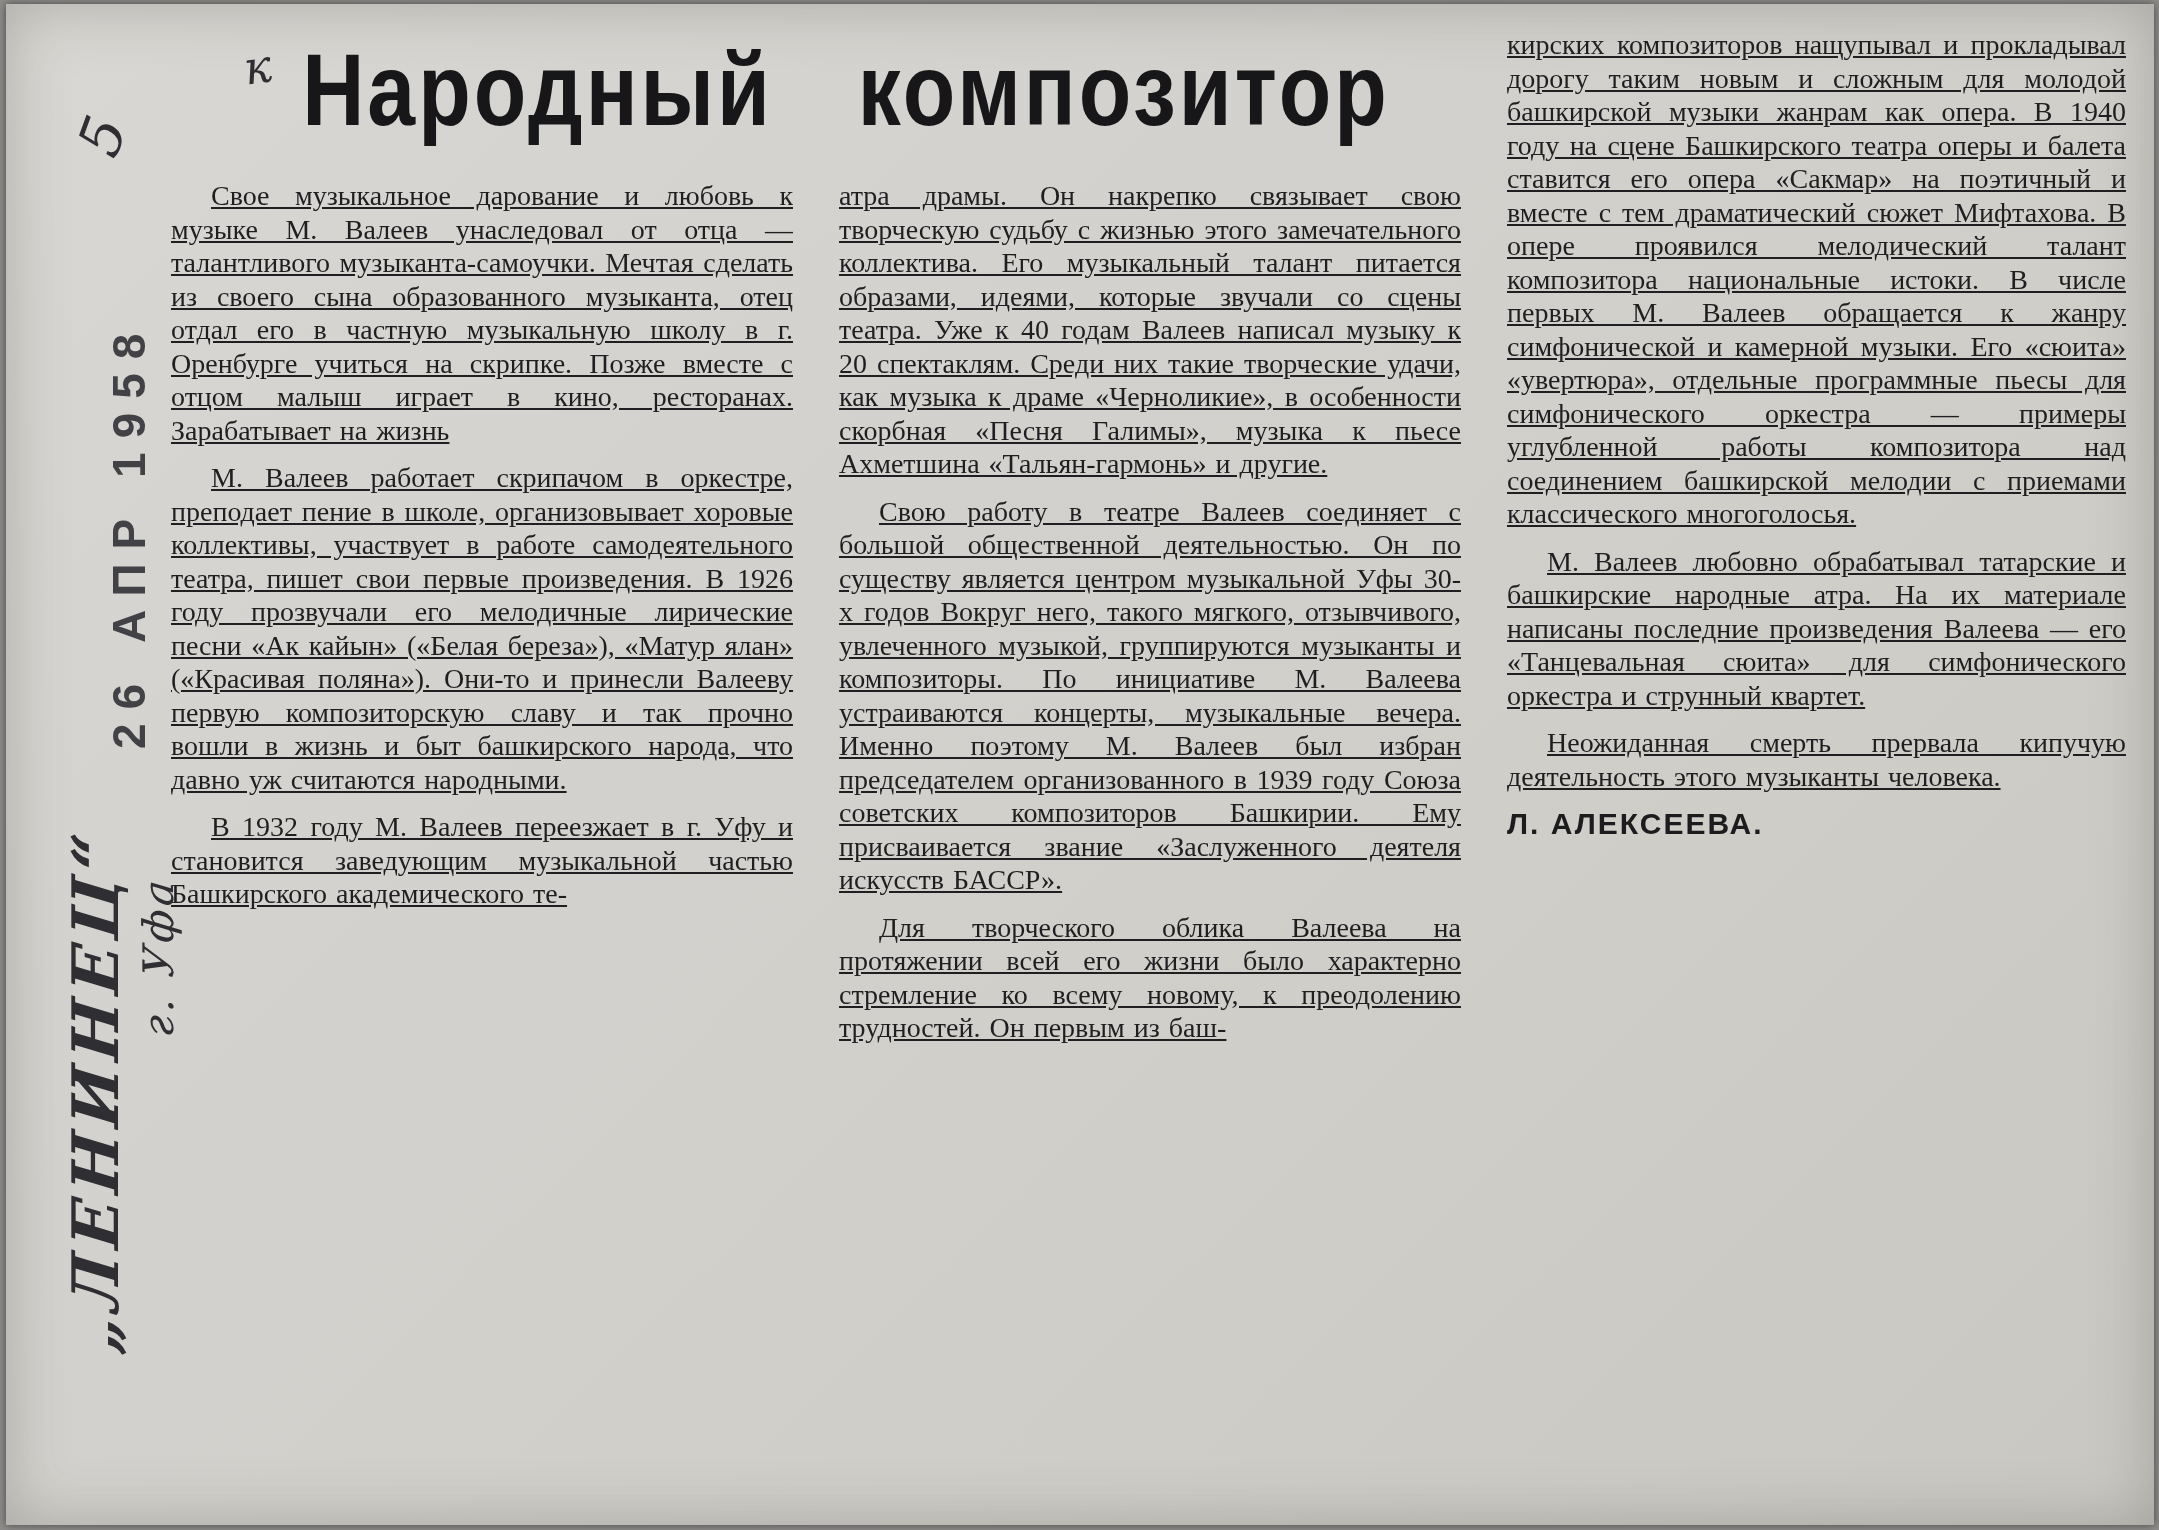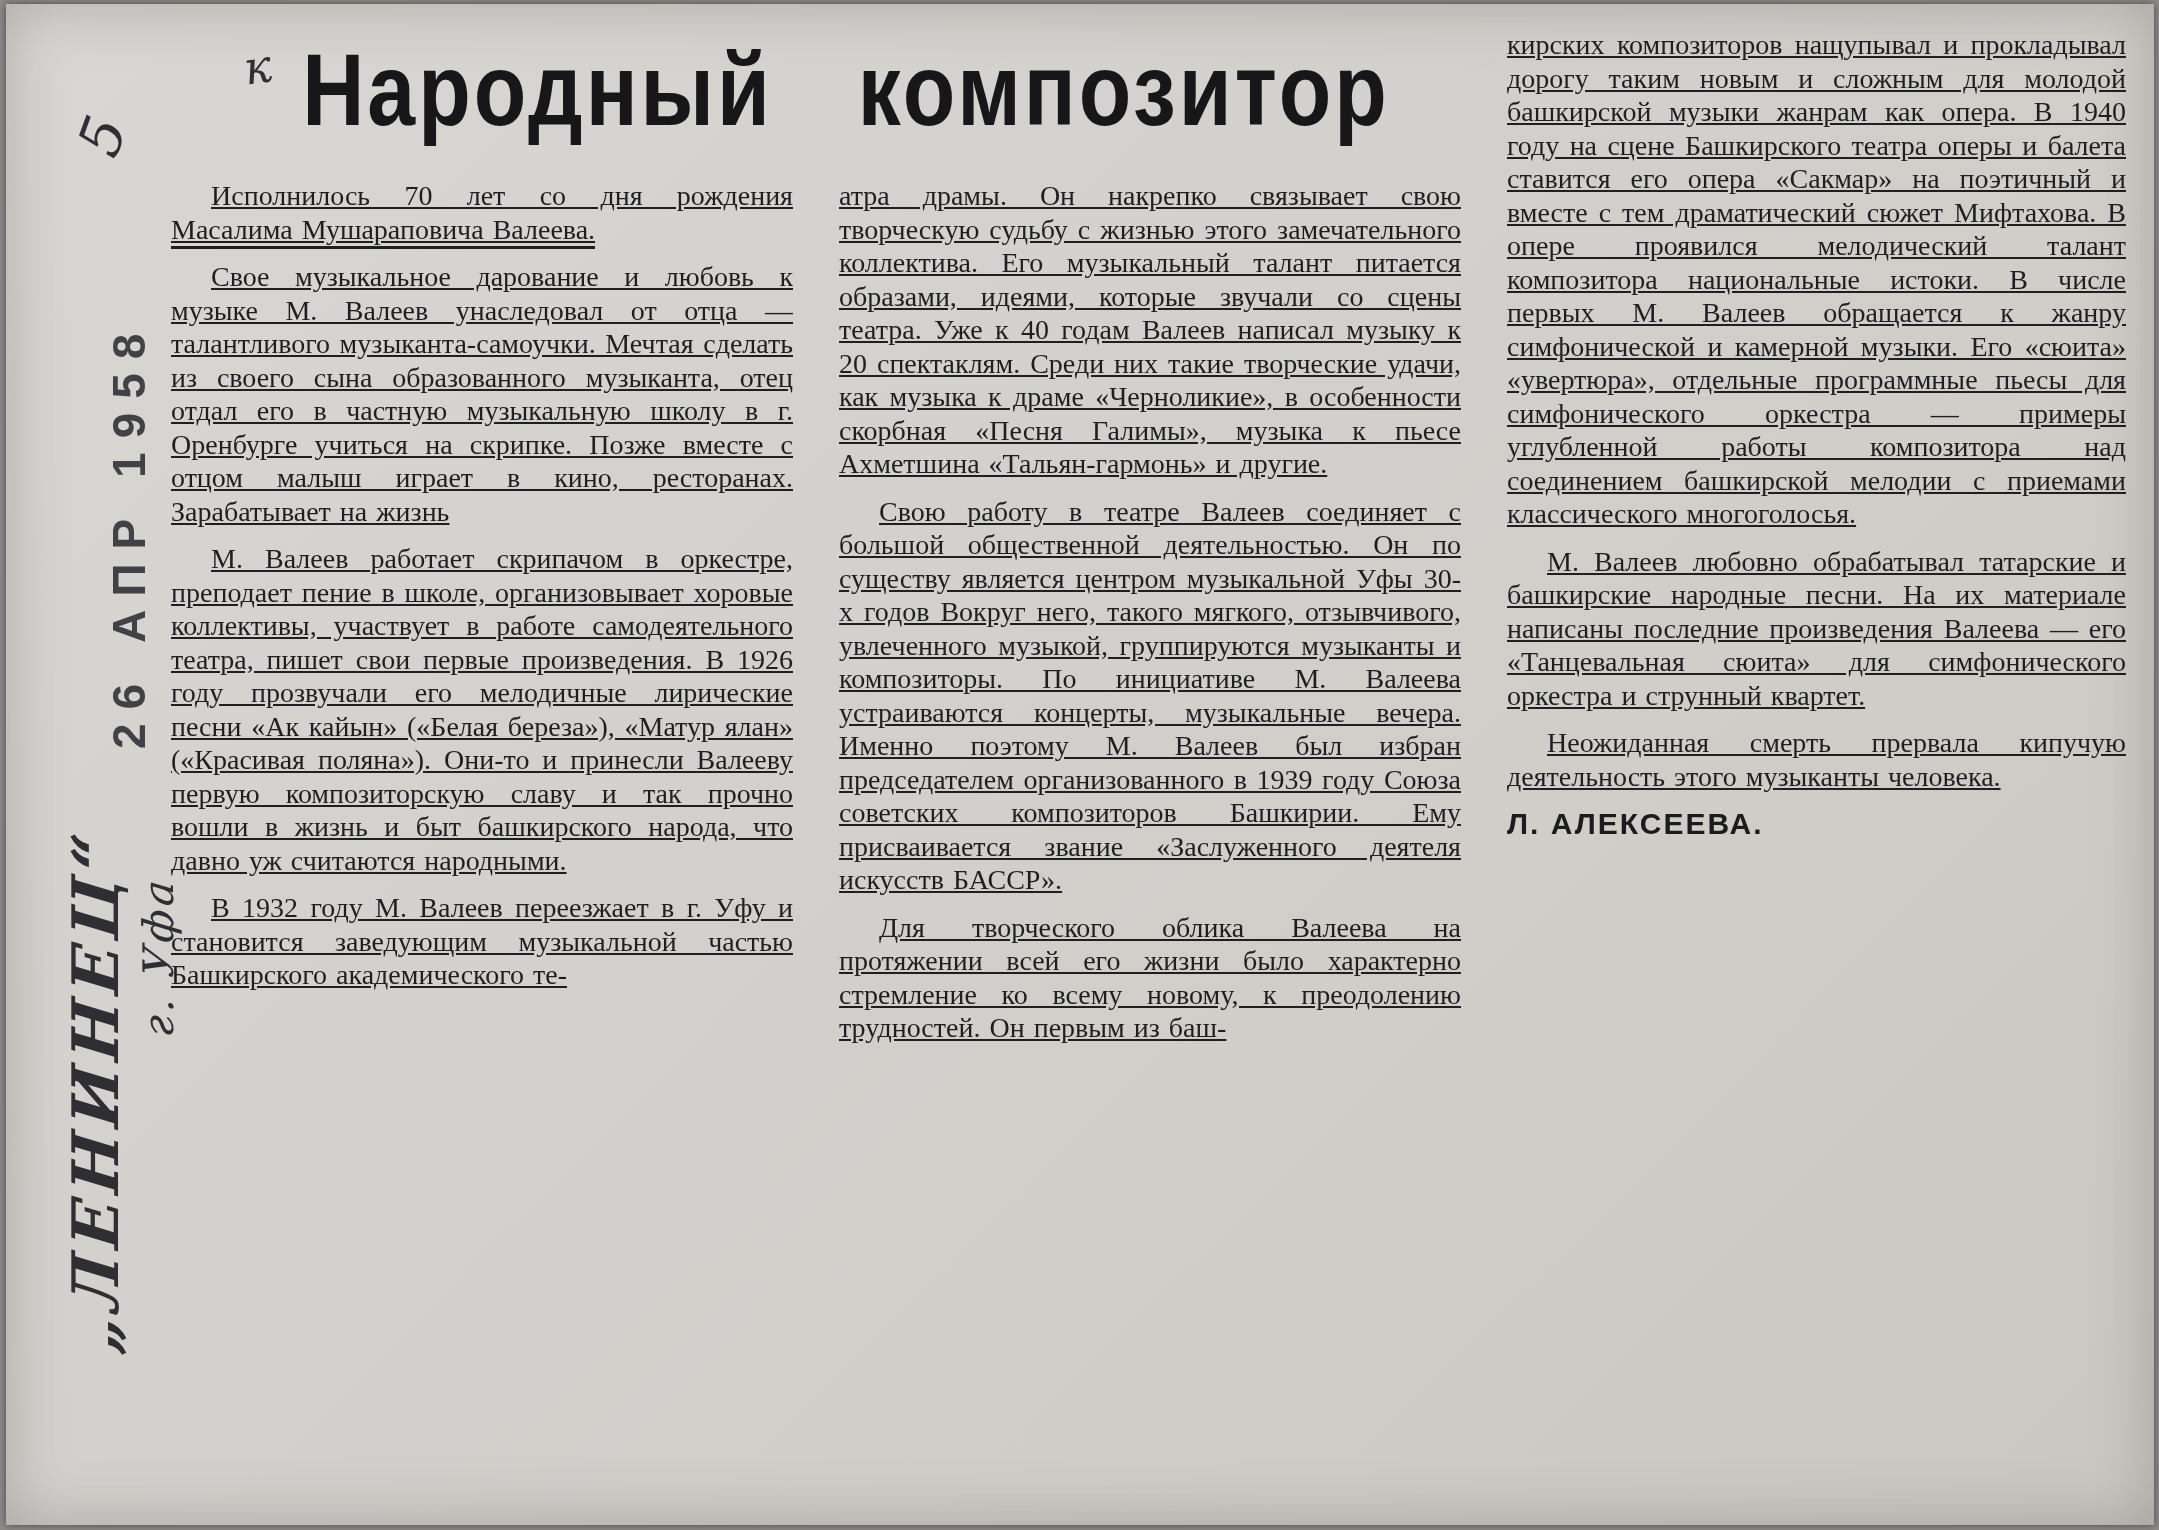--- a/index.html
+++ b/index.html
@@ -99,37 +99,36 @@
     <div class="hand hand-k">к</div>
 
     <div class="content">
 
       <div class="left-main">
         <div class="headline">Народный композитор</div>
 
         <div class="two-cols">
 
           <div class="col">
-            <p><span>Исполнилось 70 лет со дня рождения </span><span class="uname">Масалима Мушараповича Валеева.</span></p>
             <p>Свое музыкальное дарование и любовь к музыке М. Валеев унаследовал от отца — талантливого музыканта-самоучки. Мечтая сделать из своего сына образованного музыканта, отец отдал его в частную музыкальную школу в г. Оренбурге учиться на скрипке. Позже вместе с отцом малыш играет в кино, ресторанах. Зарабатывает на жизнь</p>
             <p>М. Валеев работает скрипачом в оркестре, преподает пение в школе, организовывает хоровые коллективы, участвует в работе самодеятельного театра, пишет свои первые произведения. В 1926 году прозвучали его мелодичные лирические песни «Ак кайын» («Белая береза»), «Матур ялан» («Красивая поляна»). Они-то и принесли Валееву первую композиторскую славу и так прочно вошли в жизнь и быт башкирского народа, что давно уж считаются народными.</p>
             <p>В 1932 году М. Валеев переезжает в г. Уфу и становится заведующим музыкальной частью Башкирского академического те-</p>
           </div>
 
           <div class="col">
             <p class="no-indent">атра драмы. Он накрепко связывает свою творческую судьбу с жизнью этого замечательного коллектива. Его музыкальный талант питается образами, идеями, которые звучали со сцены театра. Уже к 40 годам Валеев написал музыку к 20 спектаклям. Среди них такие творческие удачи, как музыка к драме «Черноликие», в особенности скорбная «Песня Галимы», музыка к пьесе Ахметшина «Тальян-гармонь» и другие.</p>
             <p>Свою работу в театре Валеев соединяет с большой общественной деятельностью. Он по существу является центром музыкальной Уфы 30-х годов Вокруг него, такого мягкого, отзывчивого, увлеченного музыкой, группируются музыканты и композиторы. По инициативе М. Валеева устраиваются концерты, музыкальные вечера. Именно поэтому М. Валеев был избран председателем организованного в 1939 году Союза советских композиторов Башкирии. Ему присваивается звание «Заслуженного деятеля искусств БАССР».</p>
             <p>Для творческого облика Валеева на протяжении всей его жизни было характерно стремление ко всему новому, к преодолению трудностей. Он первым из баш-</p>
           </div>
 
         </div>
       </div>
 
       <div class="col col3">
         <p class="no-indent">кирских композиторов нащупывал и прокладывал дорогу таким новым и сложным для молодой башкирской музыки жанрам как опера. В 1940 году на сцене Башкирского театра оперы и балета ставится его опера «Сакмар» на поэтичный и вместе с тем драматический сюжет Мифтахова. В опере проявился мелодический талант композитора национальные истоки. В числе первых М. Валеев обращается к жанру симфонической и камерной музыки. Его «сюита» «увертюра», отдельные программные пьесы для симфонического оркестра — примеры углубленной работы композитора над соединением башкирской мелодии с приемами классического многоголосья.</p>
-        <p>М. Валеев любовно обрабатывал татарские и башкирские народные песни. На их материале написаны последние произведения Валеева — его «Танцевальная сюита» для симфонического оркестра и струнный квартет.</p>
+        <p>М. Валеев любовно обрабатывал татарские и башкирские народные атра. На их материале написаны последние произведения Валеева — его «Танцевальная сюита» для симфонического оркестра и струнный квартет.</p>
         <p>Неожиданная смерть прервала кипучую деятельность этого музыканты человека.</p>
         <div class="byline">Л. АЛЕКСЕЕВА.</div>
       </div>
 
     </div>
   </div>
 </div>
 
 </body></html>

